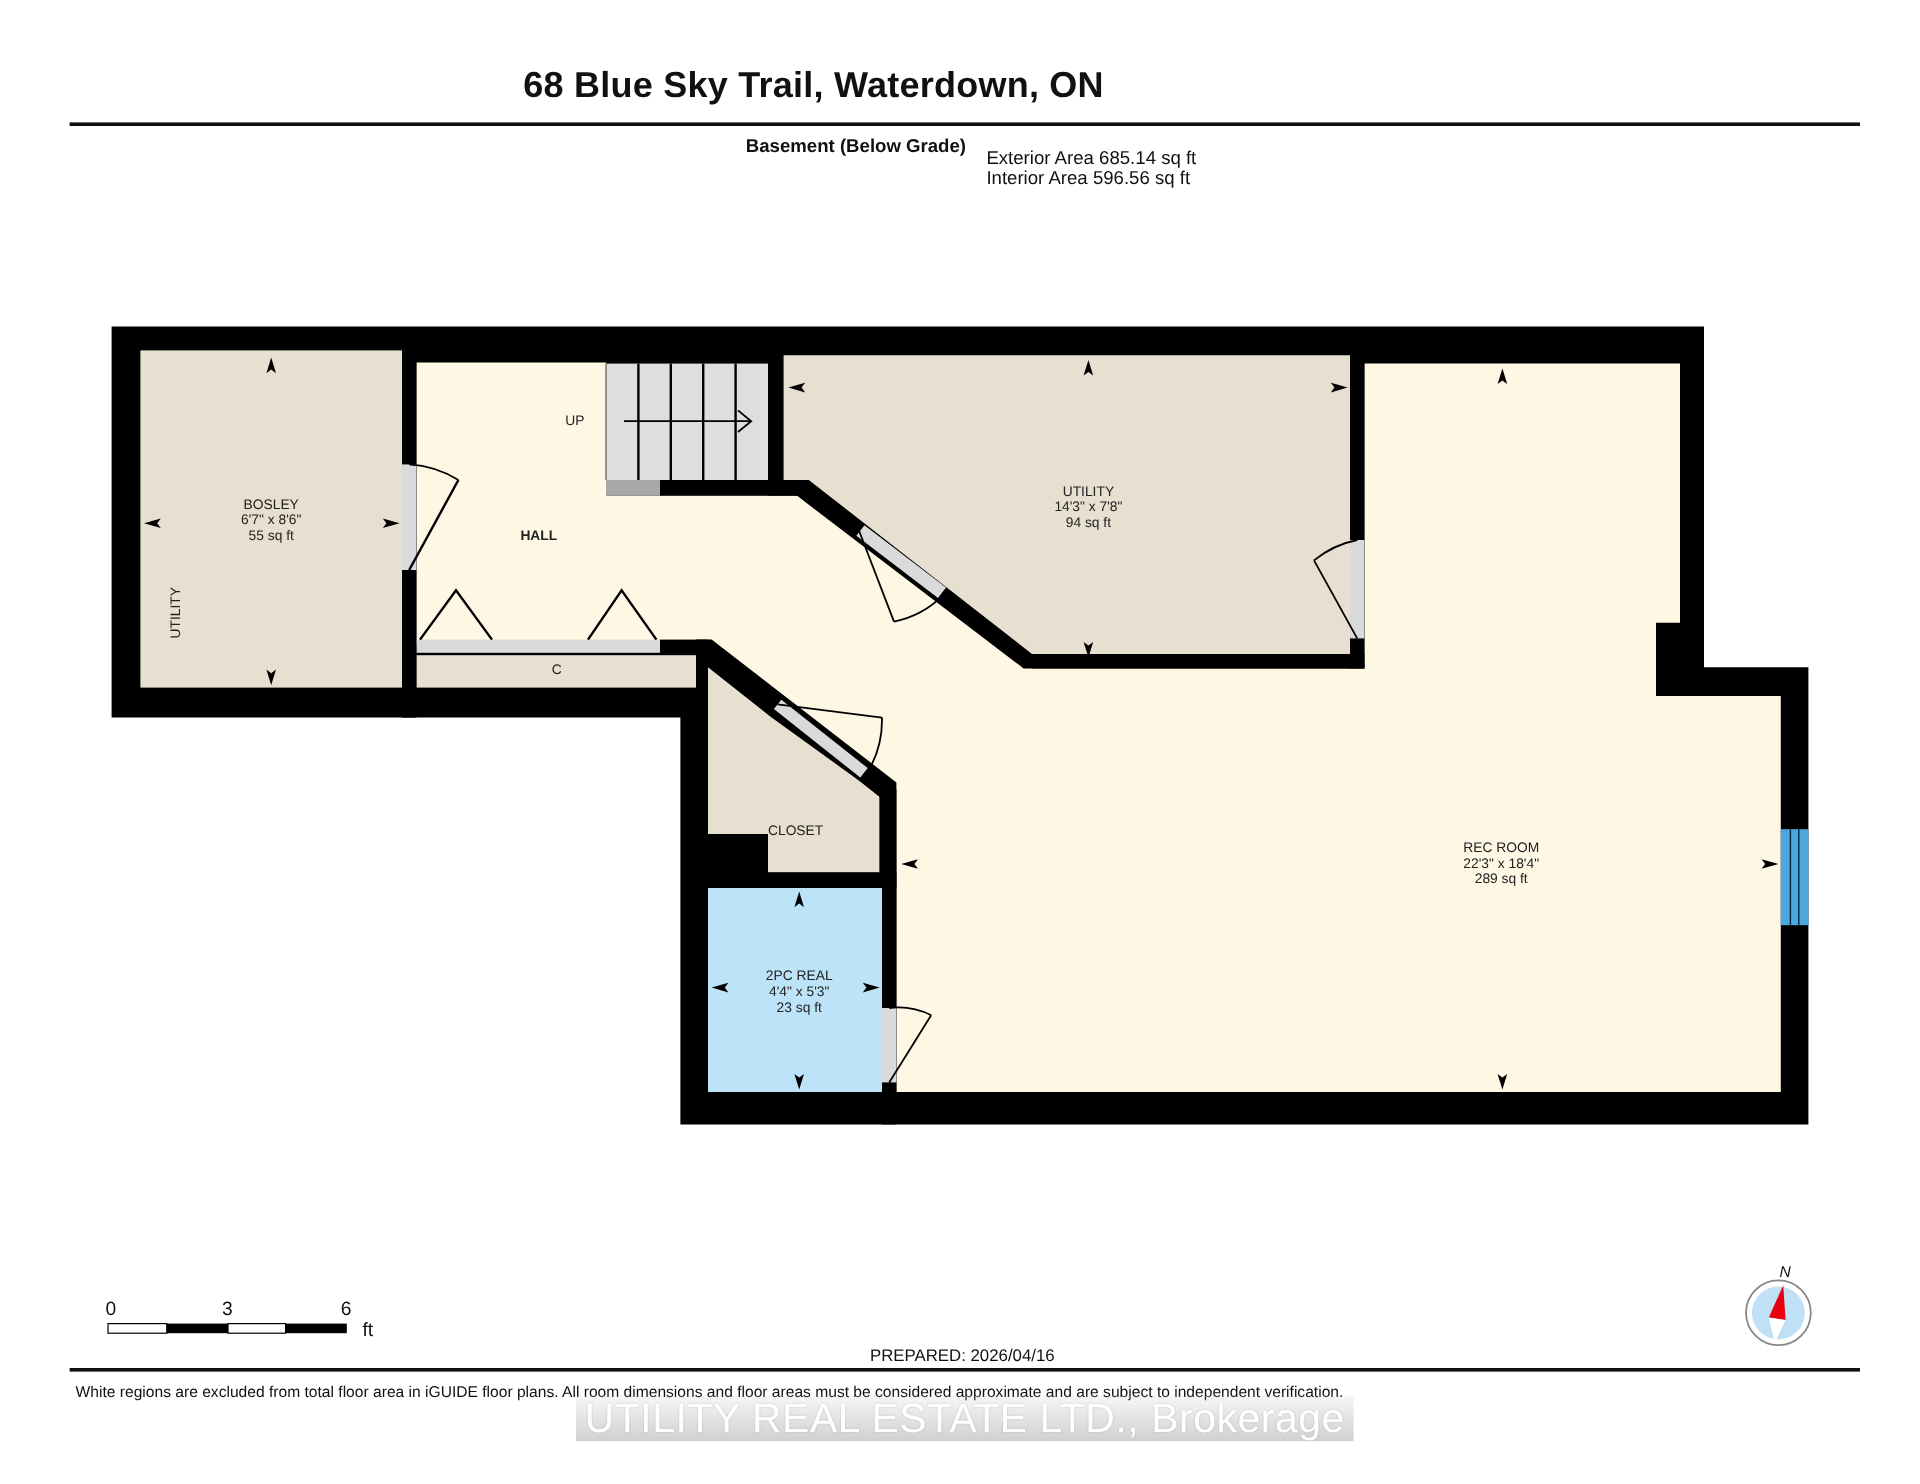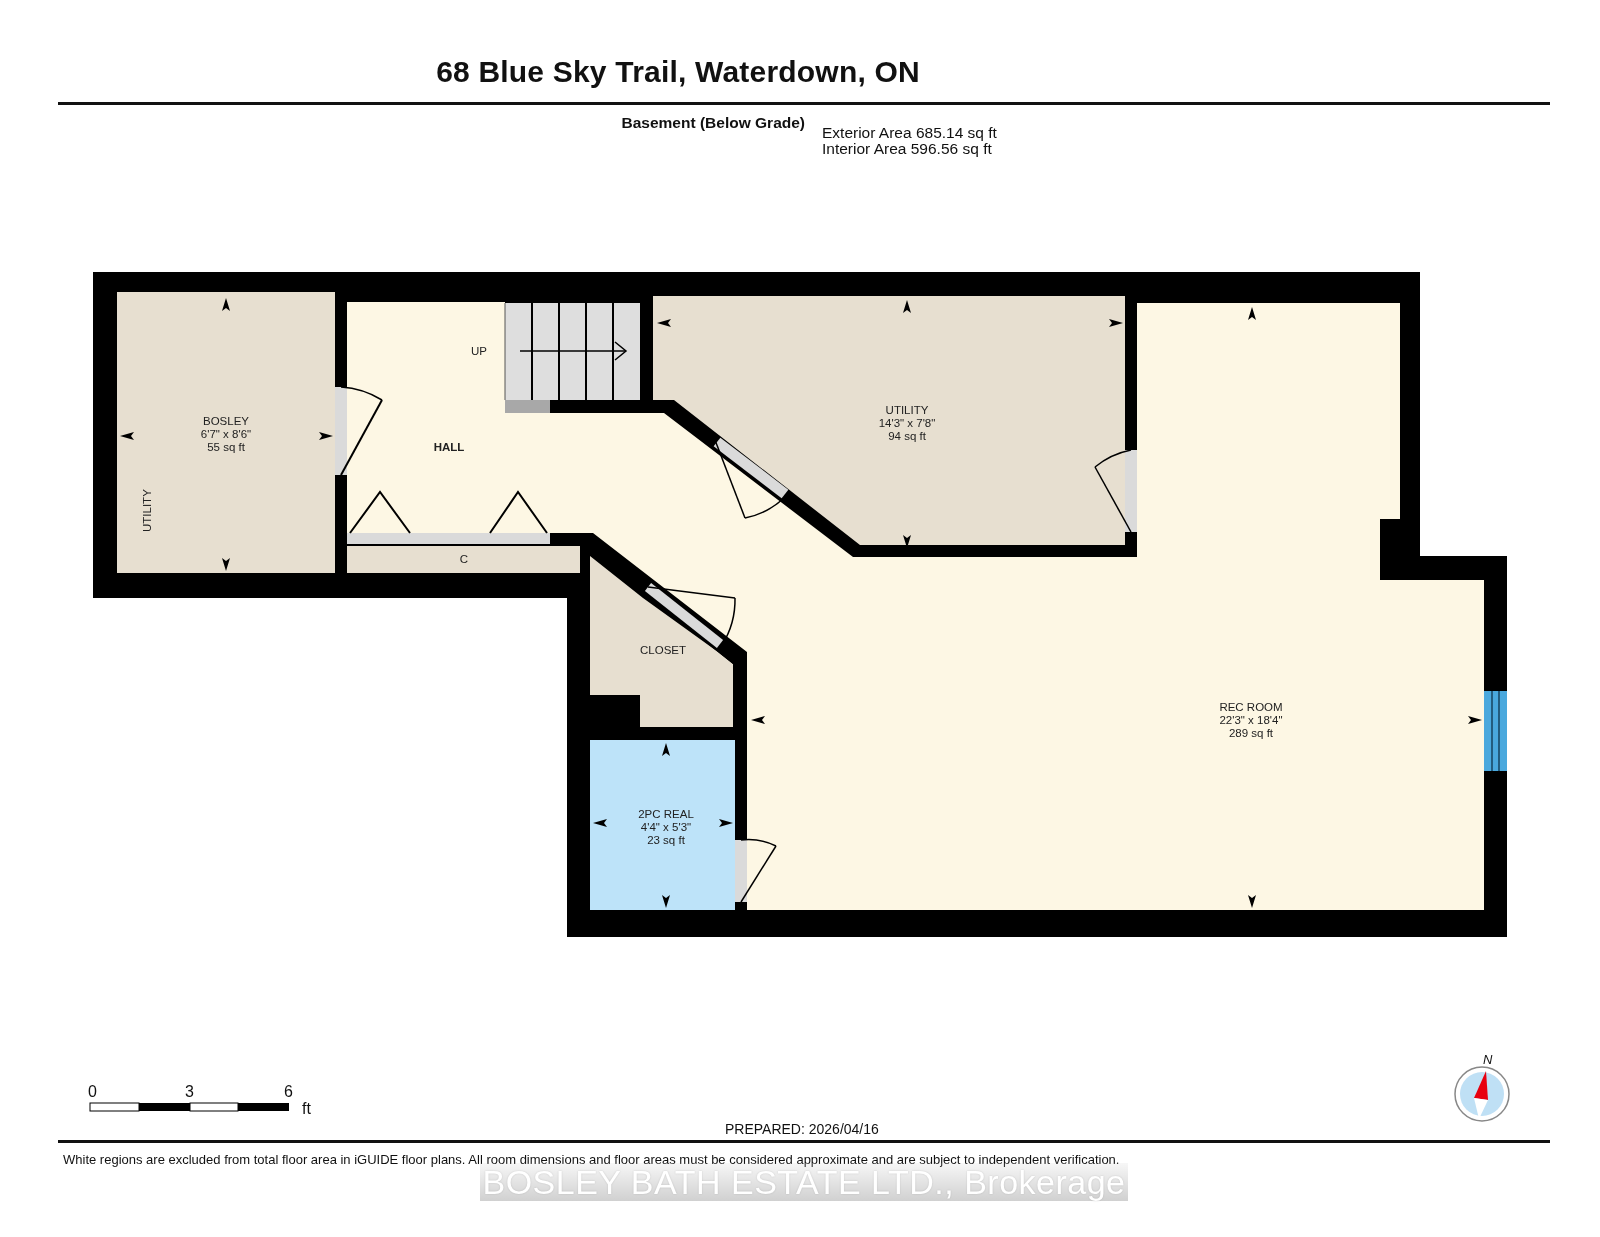--- a/index.html
+++ b/index.html
@@ -155,21 +155,21 @@
   <span>UP</span>
 </div>
 <div class="room-label" style="left:464px; top:553px;">
   <span>C</span>
 </div>
 <div class="room-label" style="left:907px; top:404px;">
   <span>UTILITY</span>
   <span>14'3" x 7'8"</span>
   <span>94 sq ft</span>
 </div>
-<div class="room-label" style="left:663px; top:644px;">
+<div class="room-label" style="left:663px; top:687px;">
   <span>CLOSET</span>
 </div>
 <div class="room-label" style="left:666px; top:808px;">
   <span>2PC REAL</span>
   <span>4'4" x 5'3"</span>
   <span>23 sq ft</span>
 </div>
 <div class="room-label" style="left:1251px; top:701px;">
   <span>REC ROOM</span>
   <span>22'3" x 18'4"</span>
@@ -179,13 +179,13 @@
 <div id="scalebar-labels">
   <span style="left:88px; top:1083px;">0</span>
   <span style="left:185px; top:1083px;">3</span>
   <span style="left:284px; top:1083px;">6</span>
   <span style="left:302px; top:1100px;text-align:right;">ft</span>
 </div>
 
 <div id="prepared" class="abs">PREPARED: 2026/04/16</div>
 <div id="compass-n" class="abs">N</div>
 <div id="disclaimer" class="abs">White regions are excluded from total floor area in iGUIDE floor plans. All room dimensions and floor areas must be considered approximate and are subject to independent verification.</div>
-<div id="watermark" class="abs">BOSLEY BATH ESTATE LTD., Brokerage</div>
+<div id="watermark" class="abs">UTILITY REAL ESTATE LTD., Brokerage</div>
 
 </body></html>

